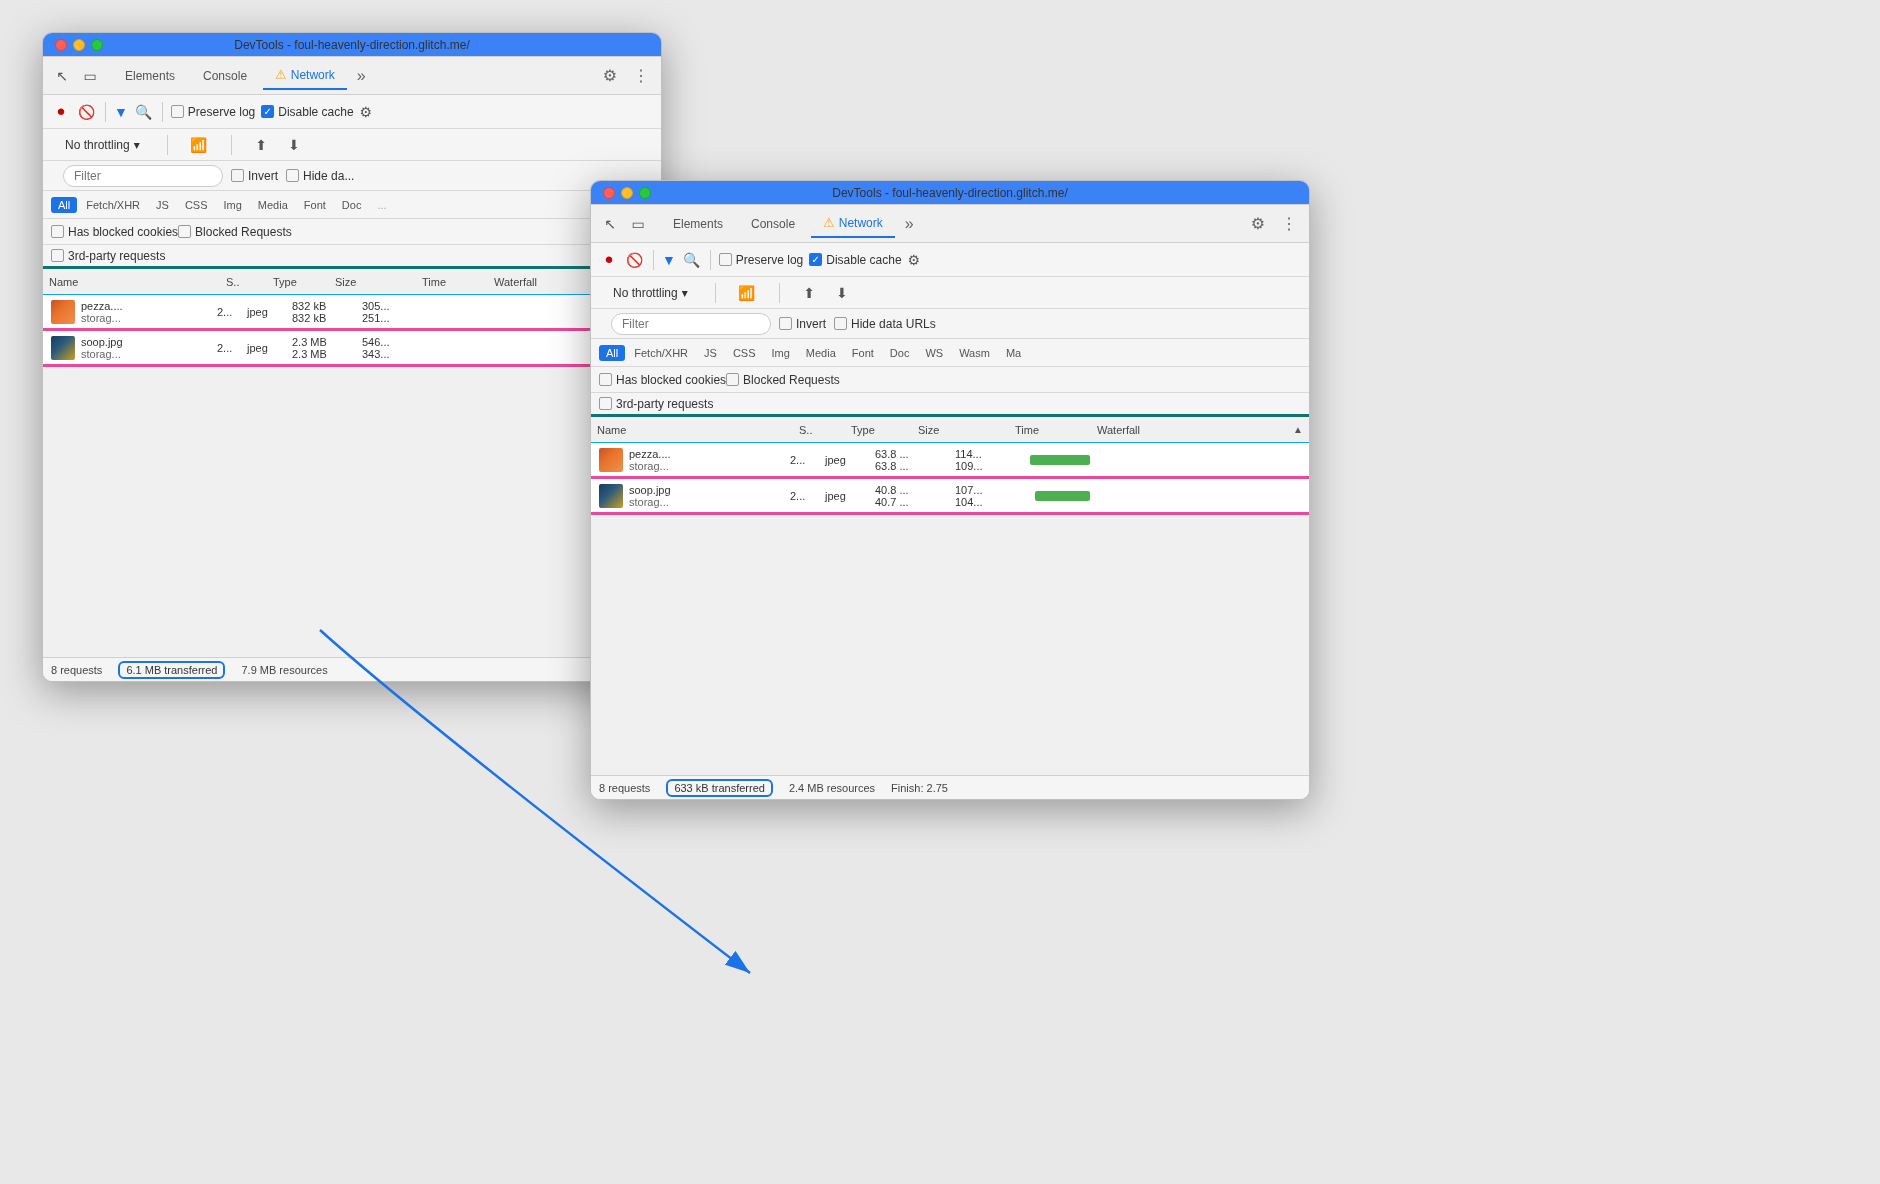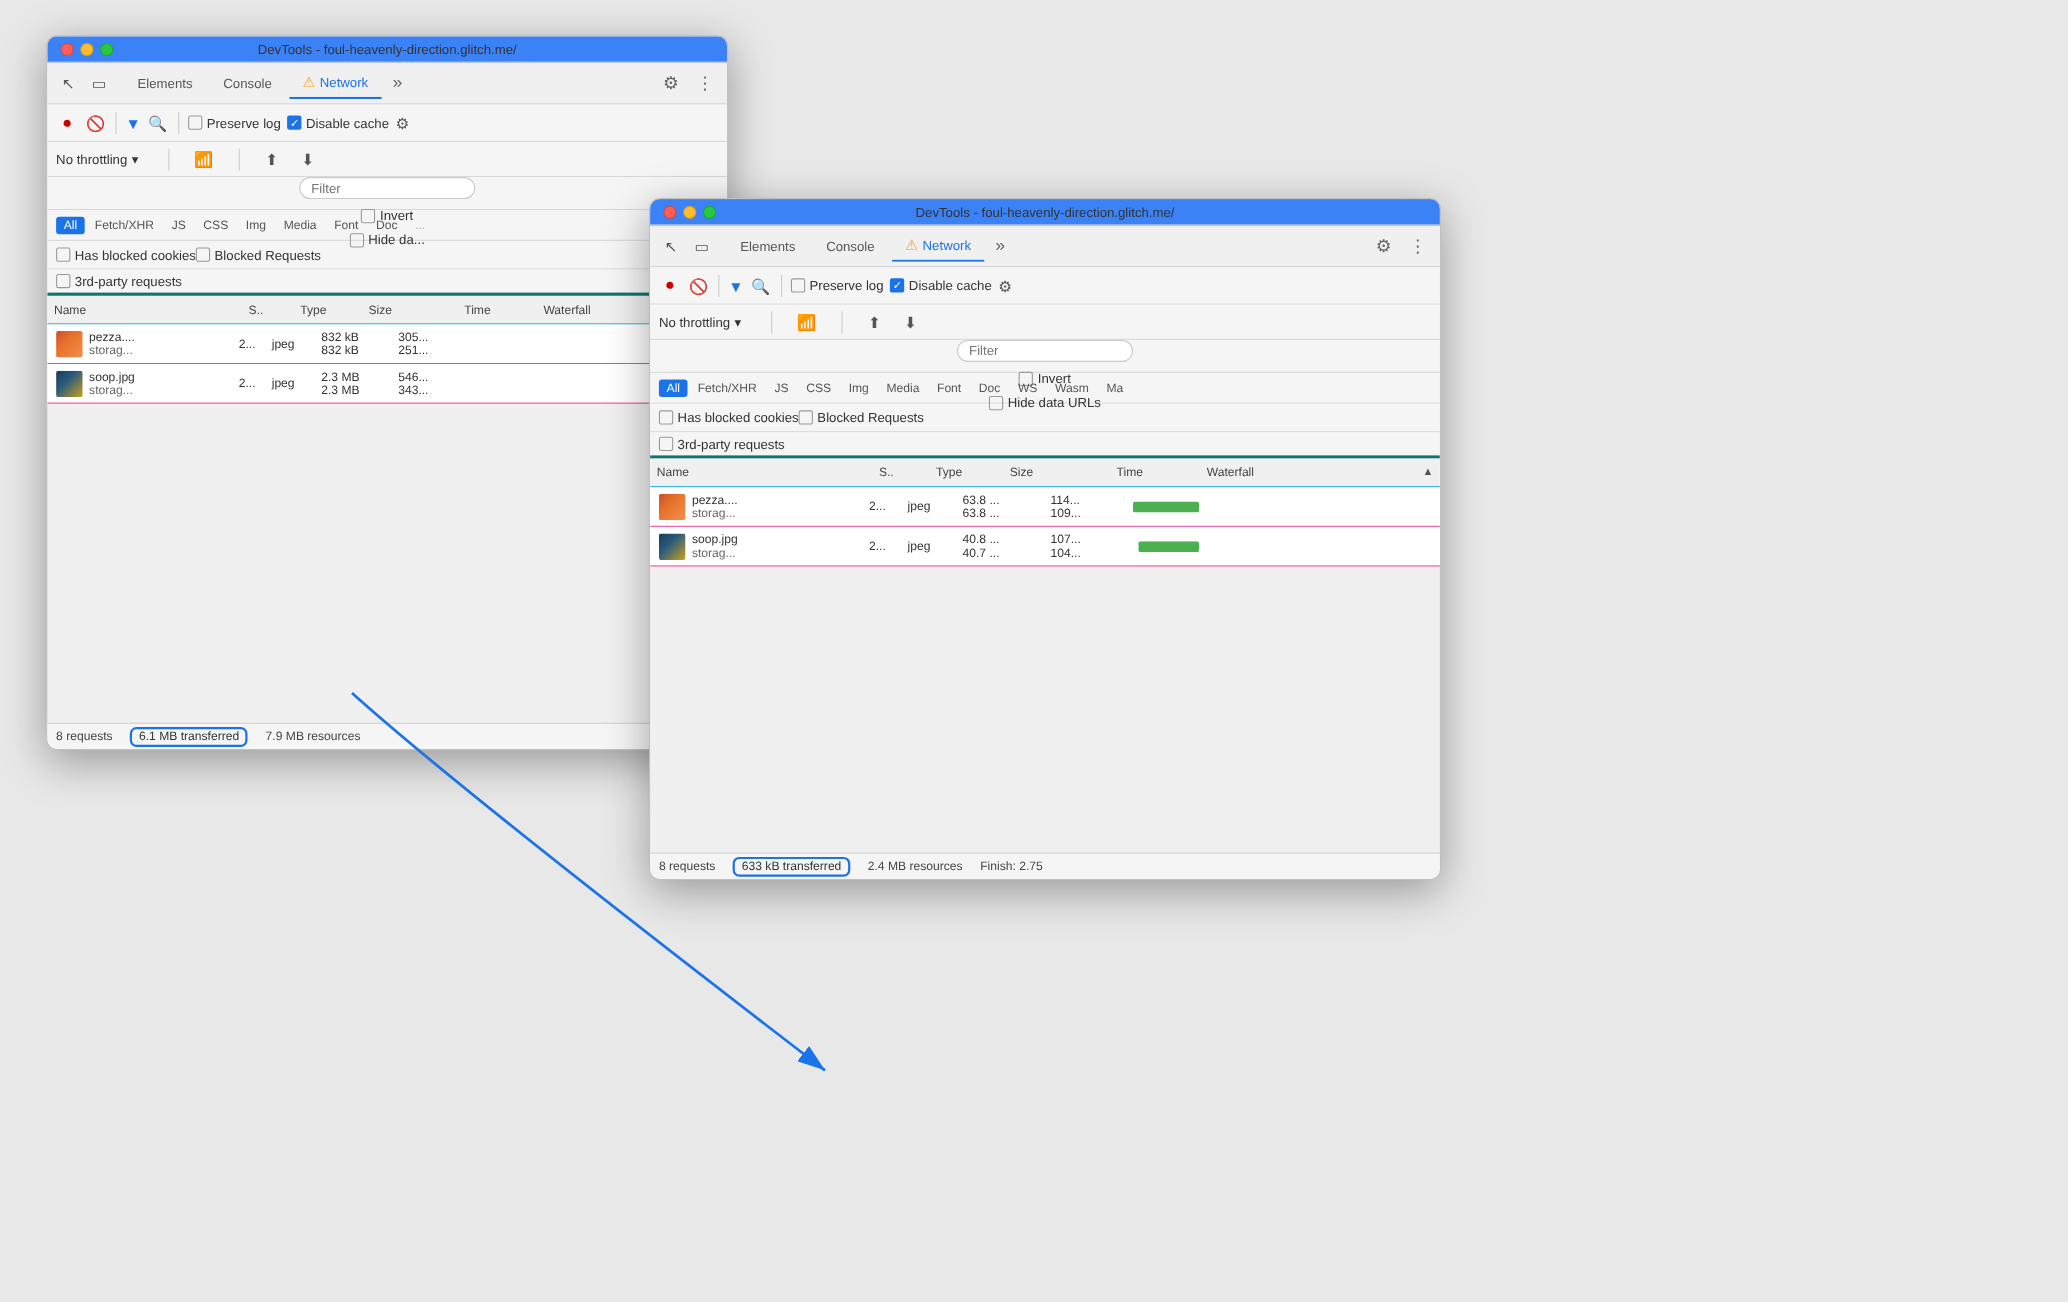--- a/index.html
+++ b/index.html
@@ -183,21 +183,21 @@
       color: #333;
       white-space: nowrap;
     }
 
     
     .toolbar2 {
       background: #f5f5f5;
       display: flex;
       align-items: center;
       height: 32px;
-      padding: 0 4px;
+      padding: 0 18px;
       border-bottom: 1px solid #d8d8d8;
       gap: 21px;
     }
 
     .throttling-select {
       display: flex;
       align-items: center;
       gap: 4px;
       cursor: pointer;
       font-size: 12px;
@@ -208,21 +208,20 @@
 
     
     .filter-bar {
       background: #f5f5f5;
       display: flex;
       align-items: center;
       height: 30px;
       padding: 0 20px;
       border-bottom: 1px solid #d8d8d8;
       gap: 8px;
-      flex-direction: column;
     }
 
     .filter-input {
       background: white;
       border: 1px solid #ccc;
       border-radius: 12px;
       padding: 2px 10px;
       font-size: 12px;
       width: 160px;
       height: 22px;
@@ -305,21 +304,21 @@
     .th-status { width: 30px; }
     .th-type { width: 45px; }
     .th-size { width: 70px; }
     .th-time { width: 55px; }
     .th-waterfall { flex: 1; display: flex; align-items: center; justify-content: space-between; }
 
     .table-row {
       display: flex;
       align-items: center;
       height: 36px;
-      border-bottom: 1px solid #ec4899;
+      border-bottom: 3px solid #ec4899;
       padding: 0 8px;
       background: white;
       cursor: pointer;
     }
 
     .row-name {
       width: 160px;
       min-width: 80px;
       display: flex;
       align-items: center;

